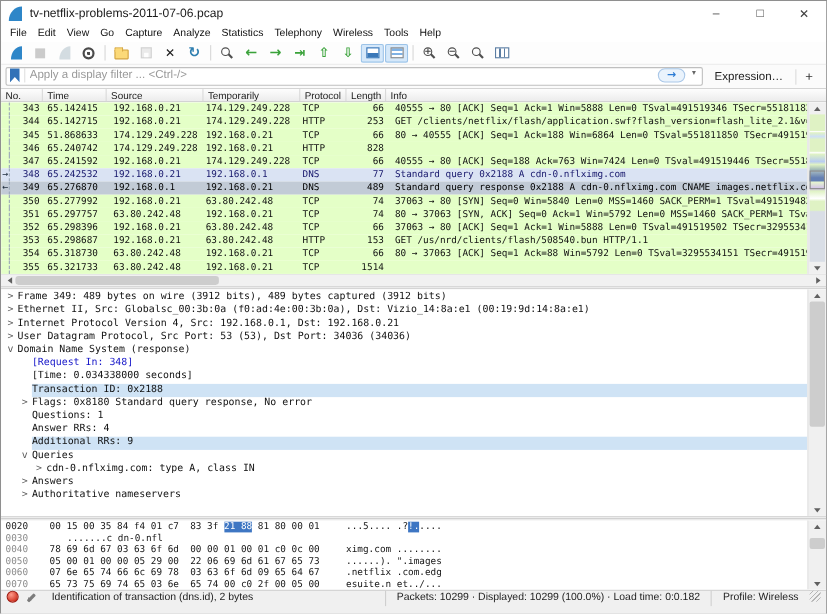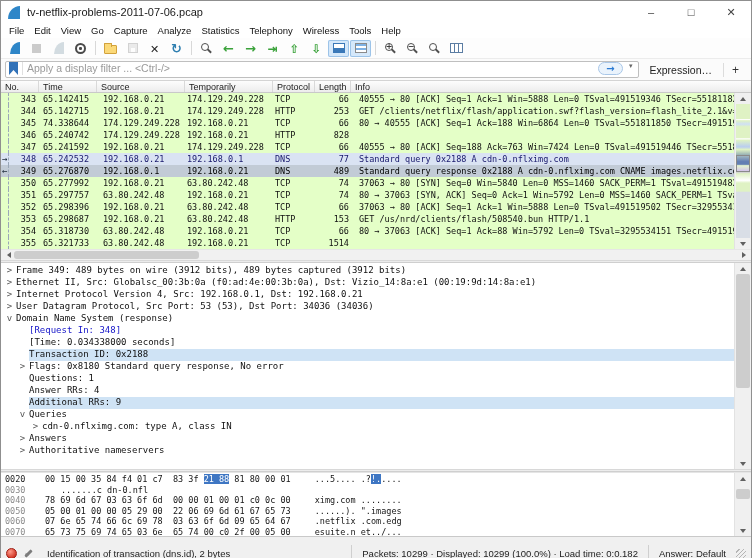--- a/index.html
+++ b/index.html
@@ -124,21 +124,21 @@
   .hexpane{height:64px;flex:none;position:relative;background:#fff;overflow:hidden;border-top:1px solid #e5e5e5}
   .hrows{position:absolute;left:4px;top:1px;right:17px;bottom:0;overflow:hidden}
   .hrow{height:10.5px;line-height:10.5px;display:flex;white-space:pre;font:8.5px "DejaVu Sans Mono",monospace;color:#151515}
   .hoff{width:32px;flex:none;color:#8b8b8b}
   .hrow.cur .hoff{color:#222}
   .hhex{margin-left:8px}
   .hascii{margin-left:24px}
   .hsel{background:#3e76c3;color:#fff}
 
   
-  .statusbar{height:23px;flex:none;display:flex;align-items:flex-end;background:#f0f0f0;border-top:1px solid #c9c9c9;font-size:9.5px;color:#222;padding:0 5px;gap:6px}
+  .statusbar{height:23px;flex:none;display:flex;align-items:flex-start;background:#f0f0f0;border-top:1px solid #c9c9c9;font-size:9.5px;color:#222;padding:0 5px;gap:6px}
   .expert{width:11px;height:11px;flex:none;border-radius:50%;background:radial-gradient(circle at 35% 30%,#ff9a8a,#d23b2a 70%);border:1px solid #9f1b12}
   .pencil{width:12px;height:12px;flex:none;position:relative}
   .pencil::before{content:"";position:absolute;left:1px;top:5px;width:9px;height:3px;background:#7c7c7c;transform:rotate(-45deg);border-radius:1px}
   .pencil::after{content:"";position:absolute;left:0;bottom:1px;width:0;height:0;border:2px solid transparent;border-right:3px solid #7c7c7c;transform:rotate(-45deg)}
   .sb-field{flex:1;padding-left:6px;white-space:nowrap;overflow:hidden}
   .sb-sep{width:1px;height:14px;background:#cfcfcf;flex:none}
   .sb-packets,.sb-profile{white-space:nowrap;padding:0 4px}
   .grip{width:10px;height:10px;flex:none;background:repeating-linear-gradient(135deg,transparent 0 2px,#b5b5b5 2px 3px)}
 </style>
 </head>
@@ -286,21 +286,21 @@
           <span class="pc time">65.142715</span>
           <span class="pc src">192.168.0.21</span>
           <span class="pc dst">174.129.249.228</span>
           <span class="pc proto">HTTP</span>
           <span class="pc len">253</span>
           <span class="pc info">GET /clients/netflix/flash/application.swf?flash_version=flash_lite_2.1&amp;v=1.5&amp;nr</span>
         </div>
         <div class="prow green">
           <span class="pc gut"><span class="mk"></span></span>
           <span class="pc no">345</span>
-          <span class="pc time">74.338644</span>
+          <span class="pc time">51.868633</span>
           <span class="pc src">174.129.249.228</span>
           <span class="pc dst">192.168.0.21</span>
           <span class="pc proto">TCP</span>
           <span class="pc len">66</span>
           <span class="pc info">80 → 40555 [ACK] Seq=1 Ack=188 Win=6864 Len=0 TSval=551811850 TSecr=491519347</span>
         </div>
         <div class="prow green">
           <span class="pc gut"><span class="mk"></span></span>
           <span class="pc no">346</span>
           <span class="pc time">65.240742</span>
@@ -554,17 +554,17 @@
     </div>
   </div>
 
   <div class="statusbar">
     <span class="expert"></span>
     <span class="pencil"></span>
     <span class="sb-field">Identification of transaction (dns.id), 2 bytes</span>
     <span class="sb-sep"></span>
     <span class="sb-packets">Packets: 10299 · Displayed: 10299 (100.0%) · Load time: 0:0.182</span>
     <span class="sb-sep"></span>
-    <span class="sb-profile">Answer: Default</span>
+    <span class="sb-profile">Profile: Wireless</span>
     <span class="grip"></span>
   </div>
 
 </div>
 
 </body></html>

